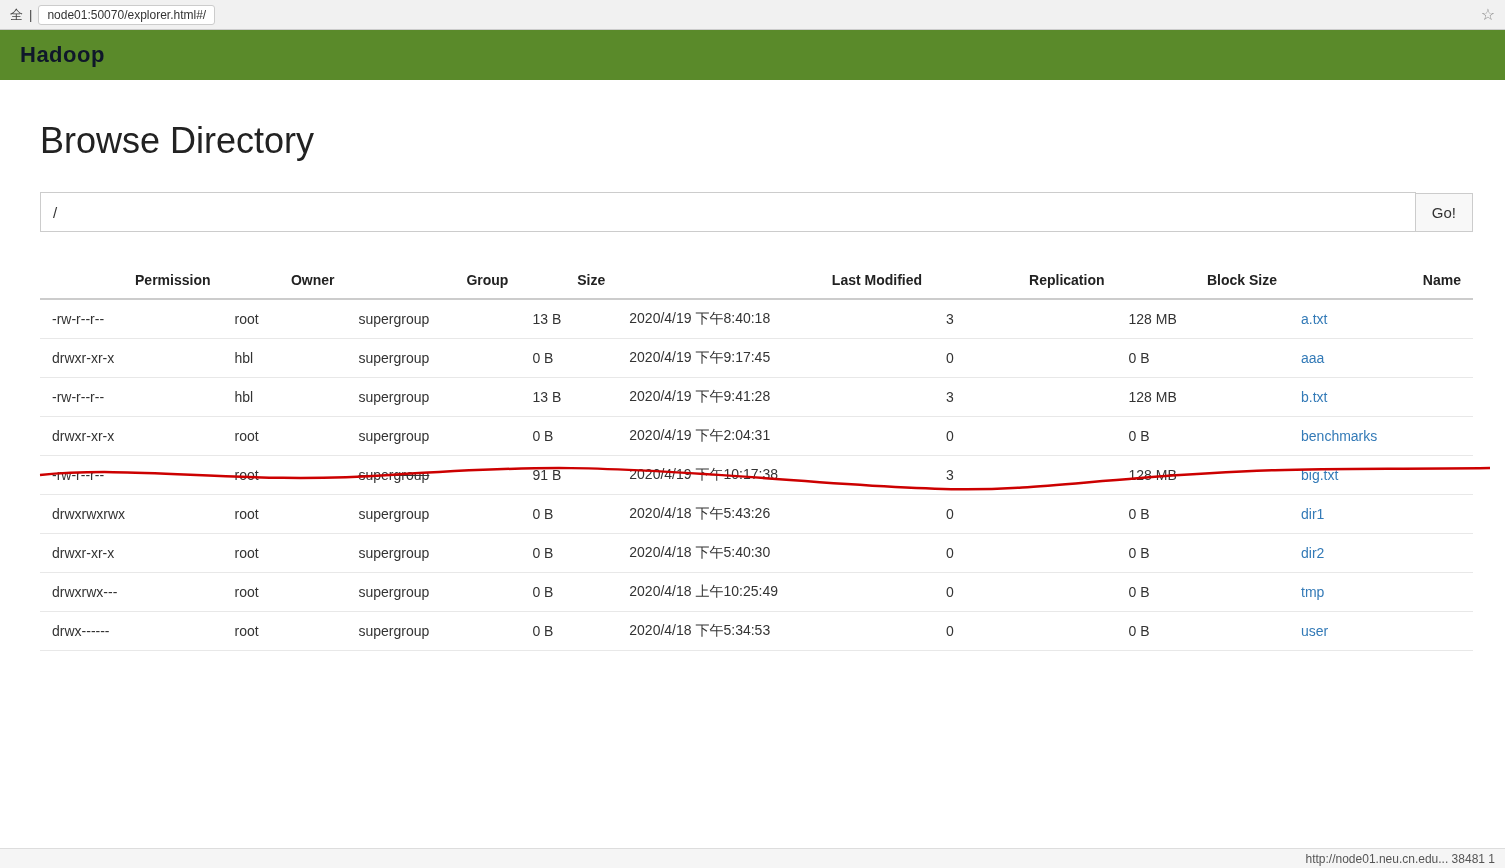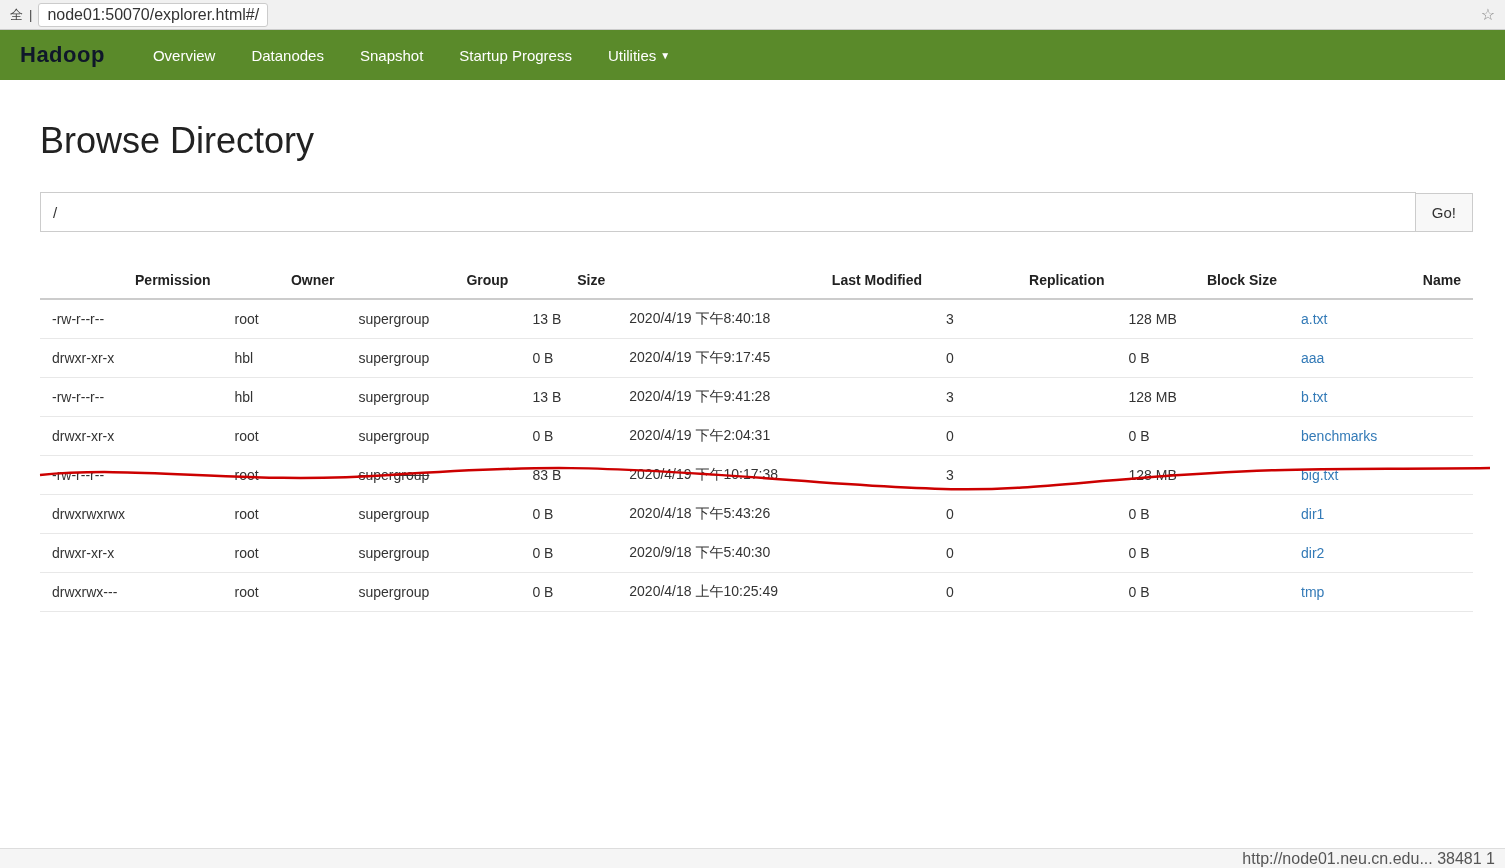--- a/index.html
+++ b/index.html
@@ -7,21 +7,21 @@
 
     
     .browser-bar {
       display: flex; align-items: center; justify-content: space-between;
       background: #f1f1f1; border-bottom: 1px solid #ccc;
       padding: 4px 10px; font-size: 13px; color: #444; height: 30px;
     }
     .browser-bar-left { display: flex; align-items: center; gap: 6px; }
     .browser-bar-url {
       flex: 1; background: #fff; border: 1px solid #ccc; border-radius: 3px;
-      padding: 2px 8px; font-size: 16px; color: #333;
+      padding: 2px 8px; font-size: 12px; color: #333;
     }
     .star-icon { font-size: 16px; color: #888; }
 
     
     .navbar {
       background: #5a8a2a; display: flex; align-items: center;
       padding: 0 20px; height: 50px;
     }
     .navbar-brand {
       font-size: 22px; font-weight: bold; color: #0f172a;
@@ -61,56 +61,38 @@
       padding: 10px 12px; border-bottom: 1px solid #e8e8e8; font-size: 14px;
       color: #333;
     }
     .dir-table tr:last-child td { border-bottom: 1px solid #e8e8e8; }
     .link { color: #337ab7; text-decoration: none; }
 
     
     .status-bar {
       position: fixed; bottom: 0; left: 0; right: 0;
       background: #f5f5f5; border-top: 1px solid #ddd;
-      padding: 2px 10px; font-size: 16px; color: #555; height: 20px;
+      padding: 2px 10px; font-size: 12px; color: #555; height: 20px;
       display: flex; align-items: center; justify-content: flex-end;
     }
   </style>
 </head>
 <body>
 
 <div class="browser-bar">
   <div class="browser-bar-left">
     <span>全</span>
     <span>|</span>
     <span class="browser-bar-url">node01:50070/explorer.html#/</span>
   </div>
   <span class="star-icon">☆</span>
 </div>
 
 <nav class="navbar">
   <span class="navbar-brand">Hadoop</span>
-  <div class="navbar-nav">
-    <a class="nav-item">
-      <span>Overview</span>
-    </a>
-    <a class="nav-item">
-      <span>Datanodes</span>
-    </a>
-    <a class="nav-item">
-      <span>Snapshot</span>
-    </a>
-    <a class="nav-item">
-      <span>Startup Progress</span>
-    </a>
-    <a class="nav-item nav-item-dropdown">
-      <span>Utilities</span>
-      <span class="dropdown-arrow">▼</span>
-    </a>
-  </div>
 </nav>
 
 <div class="main-content">
   <h1 class="page-title">Browse Directory</h1>
 
   <div class="path-row">
     <input class="path-input" type="text" value="/" style="">
     <button class="go-button">Go!</button>
   </div>
 
@@ -165,21 +147,21 @@
           <td>0 B</td>
           <td>2020/4/19 下午2:04:31</td>
           <td>0</td>
           <td>0 B</td>
           <td><a class="link" href="#">benchmarks</a></td>
         </tr>
         <tr style="position: relative;">
           <td>-rw-r--r--</td>
           <td>root</td>
           <td style="text-decoration: line-through;">supergroup</td>
-          <td>83 B</td>
+          <td>91 B</td>
           <td>2020/4/19 下午10:17:38</td>
           <td>3</td>
           <td>128 MB</td>
           <td><a class="link" href="#">big.txt</a></td>
         </tr>
         <tr style="height: 0px; border: none;">
           <td colspan="8" style="padding: 0px; border: none; height: 0px; overflow: visible; position: relative;">
             <svg width="100%" height="40" style="position: absolute; top: -35px; left: 0px; overflow: visible; pointer-events: none;">
               <path d="M 0,15 C 100,5 200,25 350,15 S 550,5 750,20 S 950,30 1100,18 S 1300,10 1450,8" stroke="#cc0000" stroke-width="2.5" fill="none"></path>
             </svg>
@@ -193,34 +175,44 @@
           <td>2020/4/18 下午5:43:26</td>
           <td>0</td>
           <td>0 B</td>
           <td><a class="link" href="#">dir1</a></td>
         </tr>
         <tr>
           <td>drwxr-xr-x</td>
           <td>root</td>
           <td>supergroup</td>
           <td>0 B</td>
-          <td>2020/9/18 下午5:40:30</td>
+          <td>2020/4/18 下午5:40:30</td>
           <td>0</td>
           <td>0 B</td>
           <td><a class="link" href="#">dir2</a></td>
         </tr>
         <tr>
           <td>drwxrwx---</td>
           <td>root</td>
           <td>supergroup</td>
           <td>0 B</td>
           <td>2020/4/18 上午10:25:49</td>
           <td>0</td>
           <td>0 B</td>
           <td><a class="link" href="#">tmp</a></td>
+        </tr>
+        <tr>
+          <td>drwx------</td>
+          <td>root</td>
+          <td>supergroup</td>
+          <td>0 B</td>
+          <td>2020/4/18 下午5:34:53</td>
+          <td>0</td>
+          <td>0 B</td>
+          <td><a class="link" href="#">user</a></td>
         </tr>
       </tbody>
   </table>
 </div>
 
 <div class="status-bar">
   <span>http://node01.neu.cn.edu... 38481 1</span>
 </div>
 
 </body></html>

